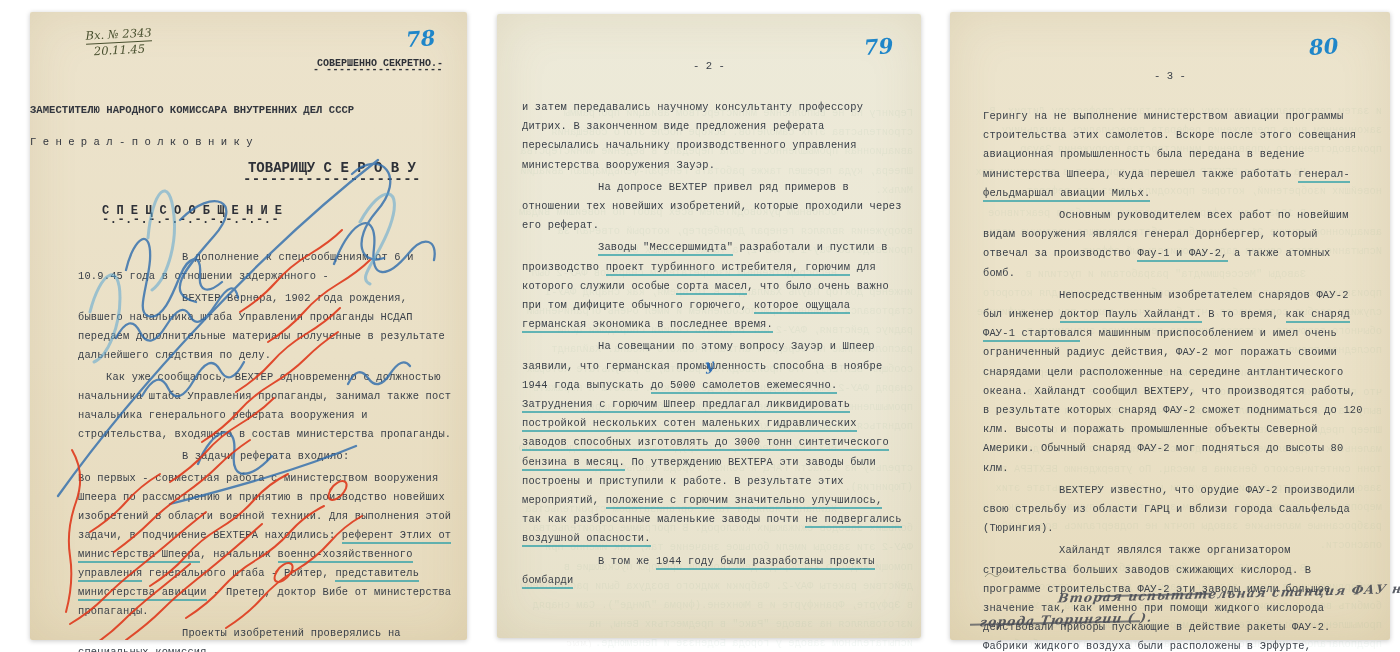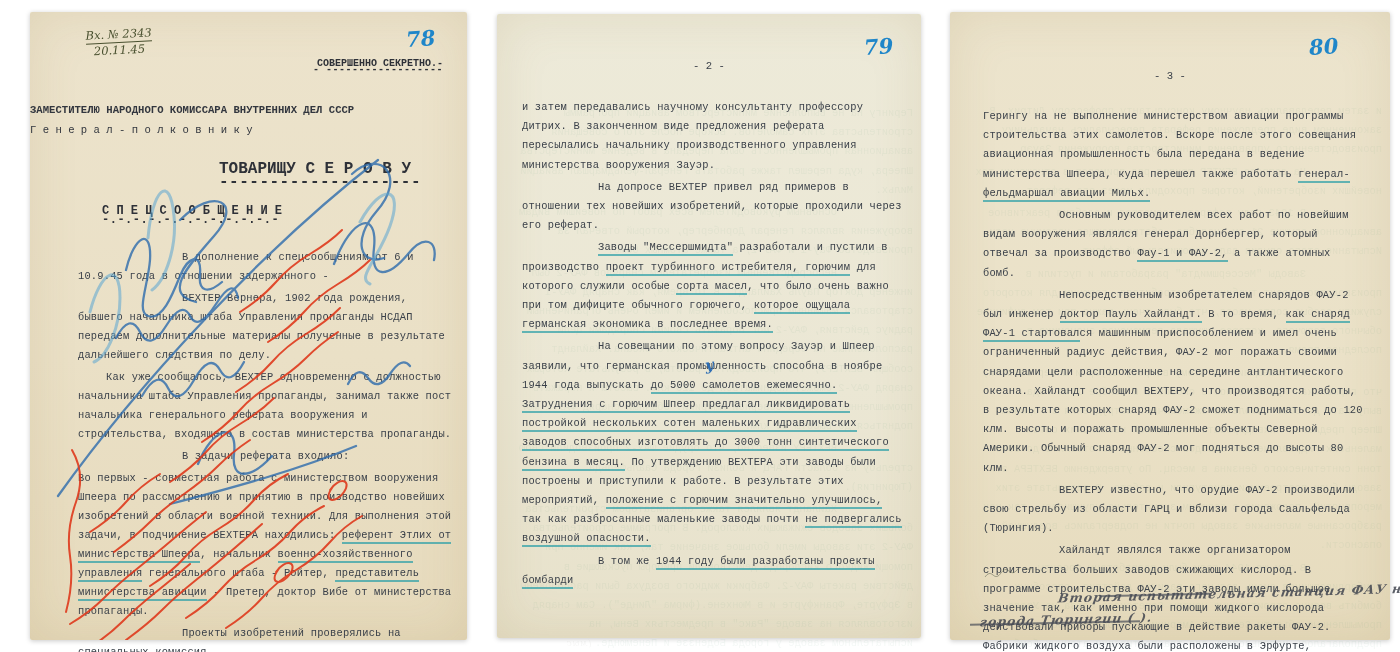--- a/index.html
+++ b/index.html
@@ -26,22 +26,22 @@
 
   .pagenum{position:absolute;color:#1f86c9;font-family:"DejaVu Serif",serif;font-style:italic;
            font-weight:bold;font-size:21px;transform:rotate(-4deg);}
   .stamp{position:absolute;left:56px;top:15px;font-family:"DejaVu Serif",serif;font-style:italic;
          color:#49502f;font-size:11.5px;transform:rotate(-3deg);line-height:14px;}
   .stamp .s1{border-bottom:1px solid #49502f;display:inline-block;padding-bottom:1px;}
   .stamp .s2{display:block;text-align:center;}
   .classif{position:absolute;right:24px;top:46px;text-align:right;color:#2e3138;font-size:10px;font-weight:bold;}
   .dashline{letter-spacing:.5px;margin-top:-5px;color:#2e3138;font-weight:bold;}
   .addr{position:absolute;left:0;right:0;top:92px;text-align:left;color:#32363e;font-size:10.6px;font-weight:bold;}
-  .addr .a2{margin-top:8px;font-weight:normal;}
-  .addr3{position:absolute;right:46px;top:148px;text-align:left;color:#2e3138;font-size:16px;font-weight:bold;}
+  .addr .a2{margin-top:20px;font-weight:normal;}
+  .addr3{position:absolute;right:46px;top:148px;text-align:center;color:#2e3138;font-size:14px;font-weight:bold;}
   .title{position:absolute;left:72px;top:192px;color:#2e3138;font-size:12px;font-weight:bold;}
   .pheader{position:absolute;left:0;right:0;text-align:center;color:#3a4049;font-size:10.6px;}
 
   .overlay{position:absolute;left:0;top:0;pointer-events:none;}
   .bluefix{position:absolute;left:208px;top:342px;color:#2d6db4;font-family:"DejaVu Serif",serif;
            font-style:italic;font-weight:bold;font-size:15px;transform:rotate(-8deg);}
   .hwline{position:absolute;font-family:"DejaVu Serif",serif;font-style:italic;font-weight:bold;
           color:#41454f;font-size:12.5px;letter-spacing:1px;transform:rotate(-1.6deg) skewX(-10deg);
           opacity:.85;white-space:nowrap;}
   .hwl1{left:108px;top:572px;}

